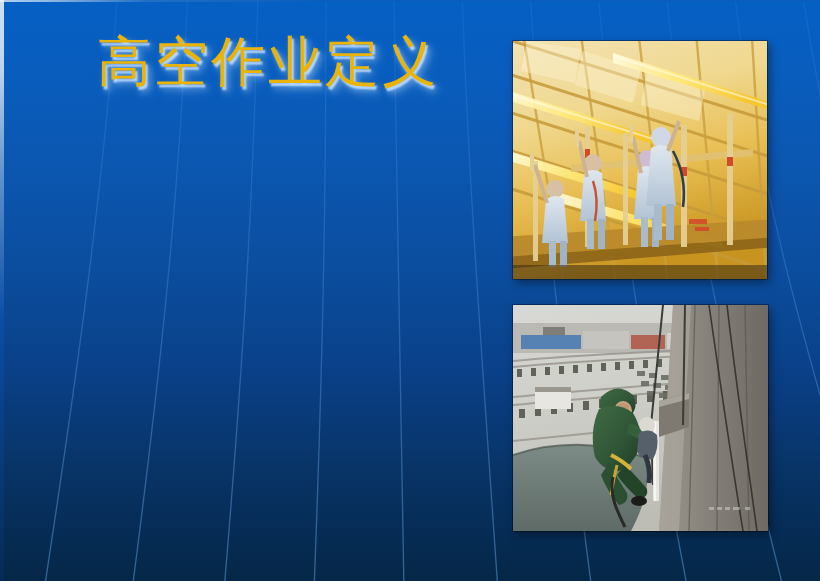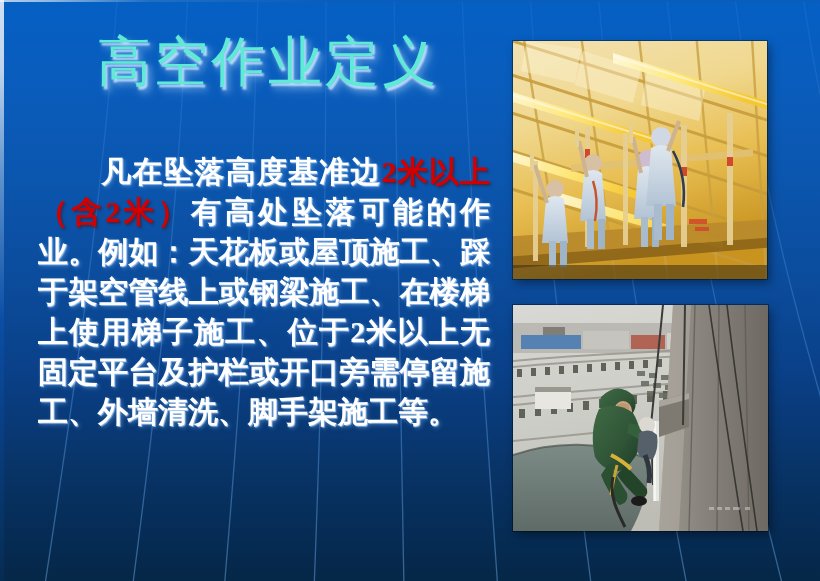--- a/index.html
+++ b/index.html
@@ -56,21 +56,21 @@
   
   .title {
     position: absolute;
     left: 58px;
     top: 34px;
     width: 420px;
     text-align: center;
     font-size: 54px;
     line-height: 1.05;
     font-weight: 400;
-    color: #5eead4;
+    color: #eab308;
     letter-spacing: 3px;
     font-family: "Liberation Serif", "DejaVu Serif", serif;
     text-shadow:
       2px 3px 2px rgba(190, 220, 255, 0.95),
       4px 5px 6px rgba(150, 195, 245, 0.70),
       6px 7px 12px rgba(110, 170, 230, 0.45);
     white-space: nowrap;
   }
 
   
@@ -168,23 +168,20 @@
         <path d="M802 -10 C 828 170, 876 330, 966 591"></path>
       </g>
     </svg>
   </div>
 
   <div class="top-edge"></div>
   <div class="left-edge"></div>
 
   <div class="title">高空作业定义</div>
 
-  <div class="body-text">
-    <span class="indent"></span><span>凡在坠落高度基准边</span><span class="red">2米以上（含2米）</span><span>有高处坠落可能的作业。例如：天花板或屋顶施工、踩于架空管线上或钢梁施工、在楼梯上使用梯子施工、位于2米以上无固定平台及护栏或开口旁需停留施工、外墙清洗、脚手架施工等。</span>
-  </div>
 
   <div class="photo" id="photo-ceiling">
     <svg viewBox="0 0 254 238" preserveAspectRatio="none" xmlns="http://www.w3.org/2000/svg">
       <defs>
         <linearGradient id="ceilBg" x1="0" y1="0" x2="0.3" y2="1">
           <stop offset="0%" stop-color="#f3e2b2"></stop>
           <stop offset="35%" stop-color="#f0d88f"></stop>
           <stop offset="65%" stop-color="#e8be52"></stop>
           <stop offset="100%" stop-color="#c8941f"></stop>
         </linearGradient>

